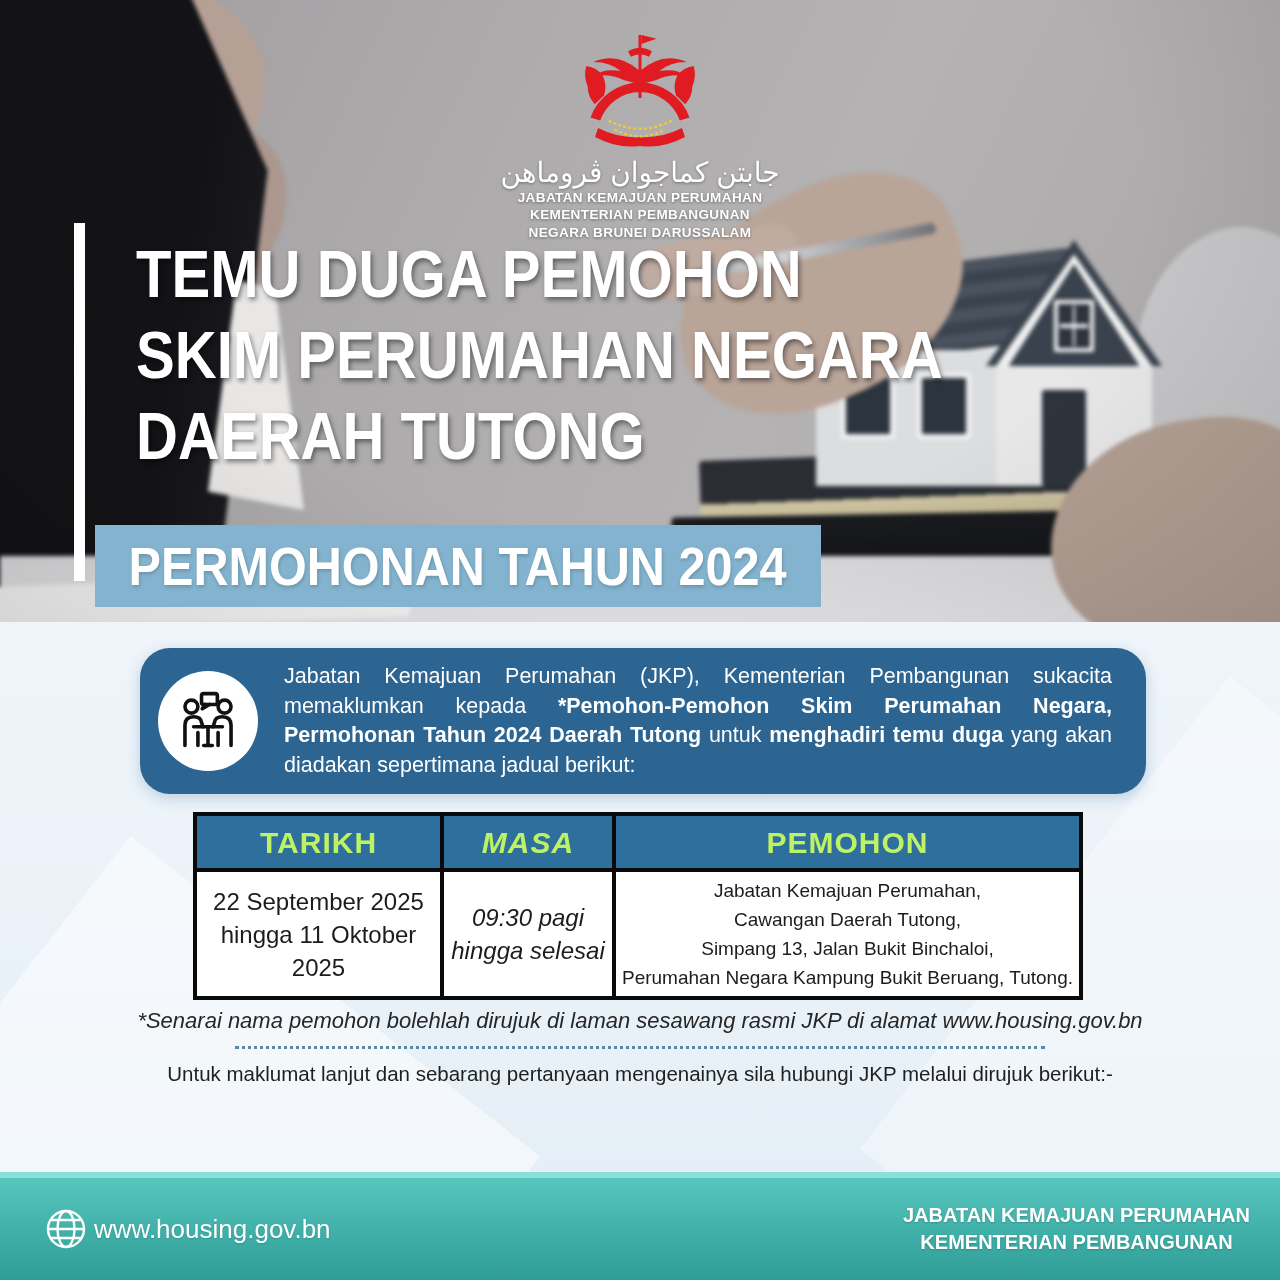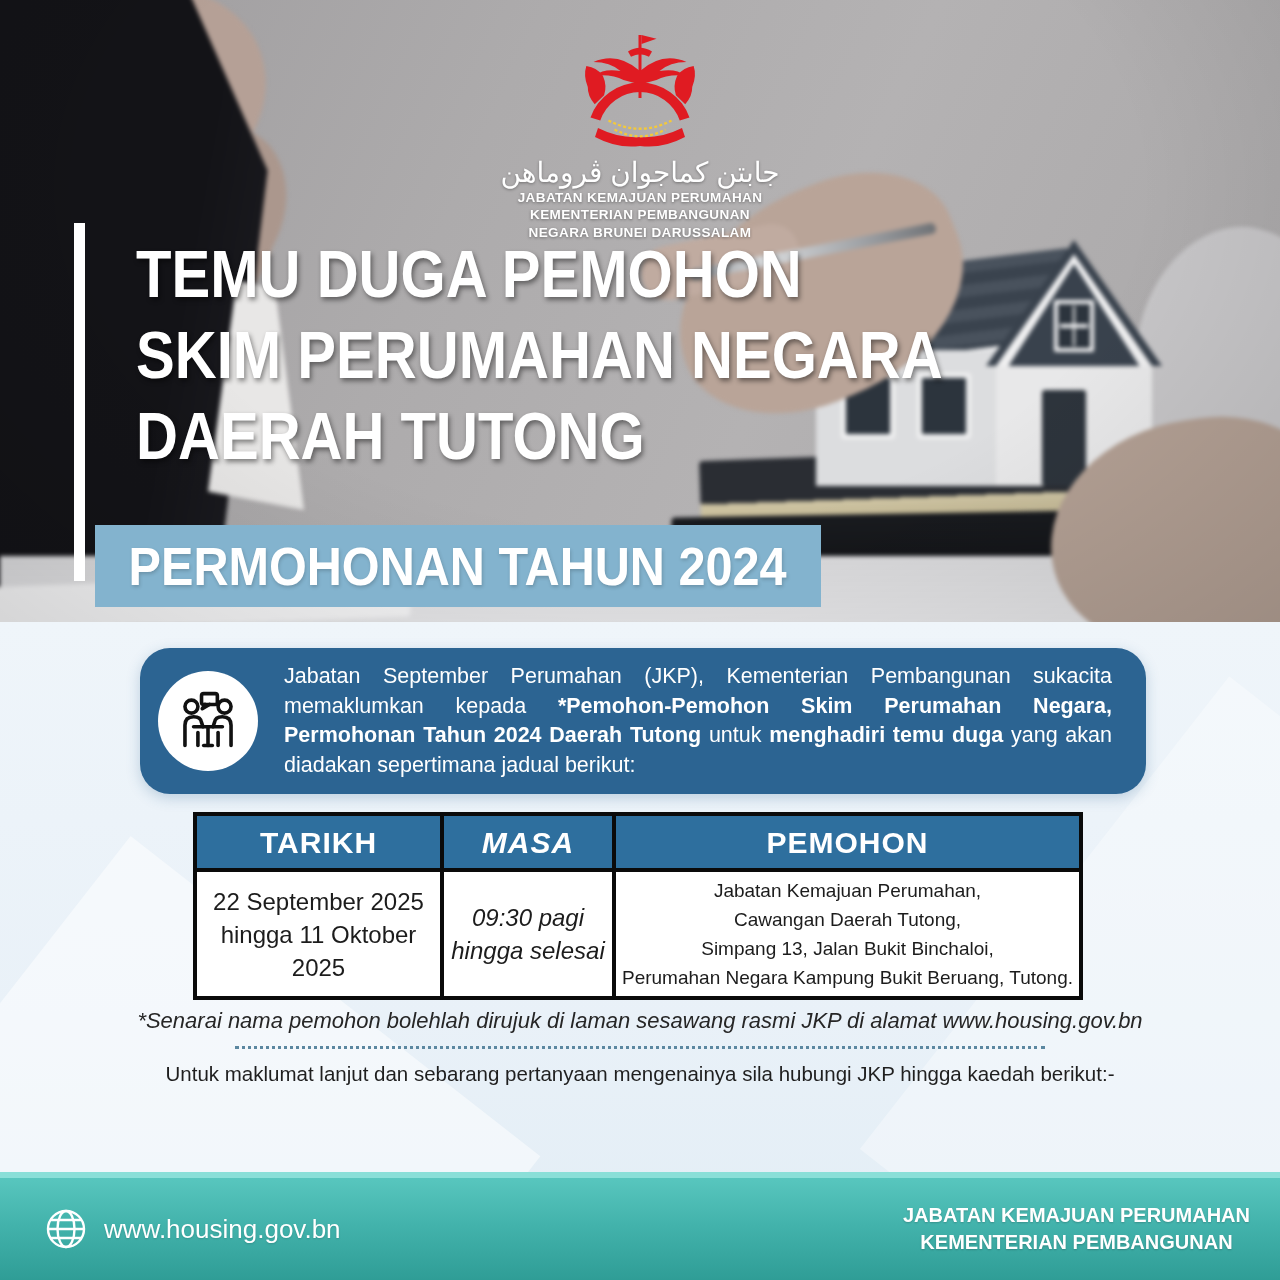--- a/index.html
+++ b/index.html
@@ -90,41 +90,41 @@
   .intro { position:absolute; left:140px; top:26px; width:1006px; height:146px; background:#2c6492;
            border-radius:30px; box-shadow:0 4px 14px rgba(44,100,146,.25); }
   .intro-icon { position:absolute; left:18px; top:50%; transform:translateY(-50%); width:100px; height:100px;
                 background:#fff; border-radius:50%; display:flex; align-items:center; justify-content:center; }
   .intro-text { position:absolute; left:144px; top:14px; width:828px; color:#fff; font-size:21.5px;
                 line-height:29.5px; text-align:justify; }
   .intro-text b { font-weight:bold; }
 
   
   .jadual { position:absolute; left:193px; top:190px; width:890px; border-collapse:collapse; }
-  .jadual th { background:#2e6f9e; color:#ffffff; font-size:30px; font-weight:bold; letter-spacing:1px;
+  .jadual th { background:#2e6f9e; color:#bef264; font-size:30px; font-weight:bold; letter-spacing:1px;
                border:4px solid #0a0a0a; height:56px; }
   .jadual td { background:#fff; border:4px solid #0a0a0a; color:#1c1c1c; text-align:center;
                vertical-align:middle; height:128px; }
   .c-tarikh { width:247px; font-size:24px; line-height:33px; }
   .c-masa   { width:172px; font-size:24px; line-height:33px;font-style:italic; }
   .c-tempat { width:467px; font-size:19px; line-height:29px; }
 
   
   .note { position:absolute; left:0; top:386px; width:1280px; text-align:center; font-style:italic;
           font-size:22px; color:#262626; }
   .dots { position:absolute; left:235px; top:424px; width:810px; border-top:3px dotted #5b87a0; }
   .contact-intro { position:absolute; left:0; top:440px; width:1280px; text-align:center;
                    font-size:20.5px; color:#1f1f1f; }
   .contact-row { position:absolute; left:0; top:476px; width:1280px; height:90px; }
 
   
   .footer { position:absolute; left:0; bottom:0; width:1280px; height:108px;
             background:linear-gradient(180deg,#58c6be 0%,#43b3ac 45%,#2f9d96 100%);
             border-top:6px solid #8adfd8; color:#fff; }
-  .f-item { position:absolute; display:flex; align-items:center; gap:14px; top:50%;
+  .f-item { position:absolute; display:flex; align-items:center; gap:4px; top:50%;
             transform:translateY(-50%); }
   .f-item .txt { font-size:26px; text-shadow:0 1px 2px rgba(0,0,0,.15); }
   .f-web { left:42px; } .f-mail { left:378px; } .f-ig { left:694px; }
   .f-org { position:absolute; right:30px; top:50%; transform:translateY(-50%); text-align:center;
            font-size:20px; font-weight:bold; line-height:27px; text-shadow:0 1px 2px rgba(0,0,0,.2); }
 </style>
 </head>
 <body>
 
 <div class="poster">
@@ -209,21 +209,21 @@
           <path d="M46 27 L42 33 L52 27"></path>
           <path d="M18 84 V56 Q18 44 30 44 Q40 44 41 52 L43 58"></path>
           <path d="M36 84 V66"></path>
           <path d="M82 84 V56 Q82 44 70 44 Q60 44 59 52 L57 58"></path>
           <path d="M64 84 V66"></path>
           <path d="M30 58 H70"></path>
           <path d="M50 58 V84"></path>
           <path d="M44 84 H56"></path>
         </svg>
       </div>
-      <div class="intro-text"><span>Jabatan September Perumahan (JKP), Kementerian Pembangunan sukacita memaklumkan kepada </span><b>*Pemohon-Pemohon Skim Perumahan Negara, Permohonan Tahun 2024 Daerah Tutong</b><span> untuk </span><b>menghadiri temu duga</b><span> yang akan diadakan sepertimana jadual berikut:</span></div>
+      <div class="intro-text"><span>Jabatan Kemajuan Perumahan (JKP), Kementerian Pembangunan sukacita memaklumkan kepada </span><b>*Pemohon-Pemohon Skim Perumahan Negara, Permohonan Tahun 2024 Daerah Tutong</b><span> untuk </span><b>menghadiri temu duga</b><span> yang akan diadakan sepertimana jadual berikut:</span></div>
     </div>
 
     <table class="jadual">
       <tbody>
           <tr>
         <th class="c-tarikh">TARIKH</th>
         <th class="c-masa">MASA</th>
         <th class="c-tempat">PEMOHON</th>
       </tr>
       <tr>
@@ -240,21 +240,21 @@
           <div>Cawangan Daerah Tutong,</div>
           <div>Simpang 13, Jalan Bukit Binchaloi,</div>
           <div>Perumahan Negara Kampung Bukit Beruang, Tutong.</div>
         </td>
       </tr>
     </tbody>
       </table>
 
     <div class="note">*Senarai nama pemohon bolehlah dirujuk di laman sesawang rasmi JKP di alamat www.housing.gov.bn</div>
     <div class="dots"></div>
-    <div class="contact-intro">Untuk maklumat lanjut dan sebarang pertanyaan mengenainya sila hubungi JKP hingga kaedah berikut:-</div>
+    <div class="contact-intro">Untuk maklumat lanjut dan sebarang pertanyaan mengenainya sila hubungi JKP melalui dirujuk berikut:-</div>
 
     <div class="contact-row">
       
       
       
       
     </div>
   </div>
 
   <div class="footer">

